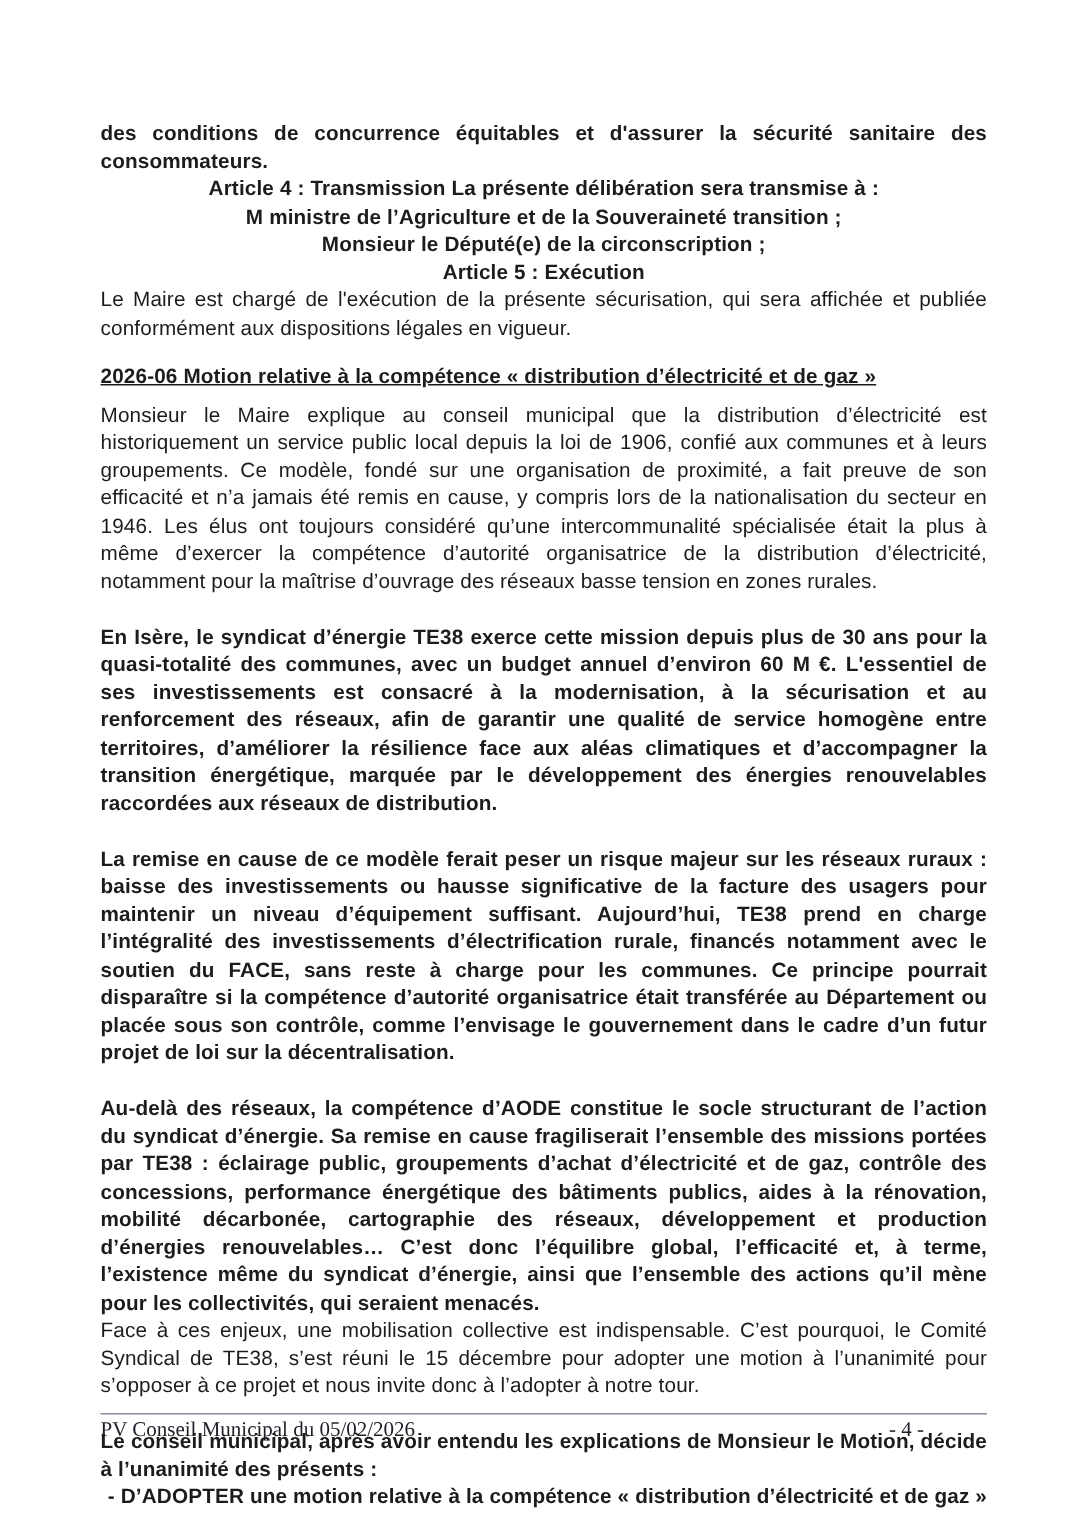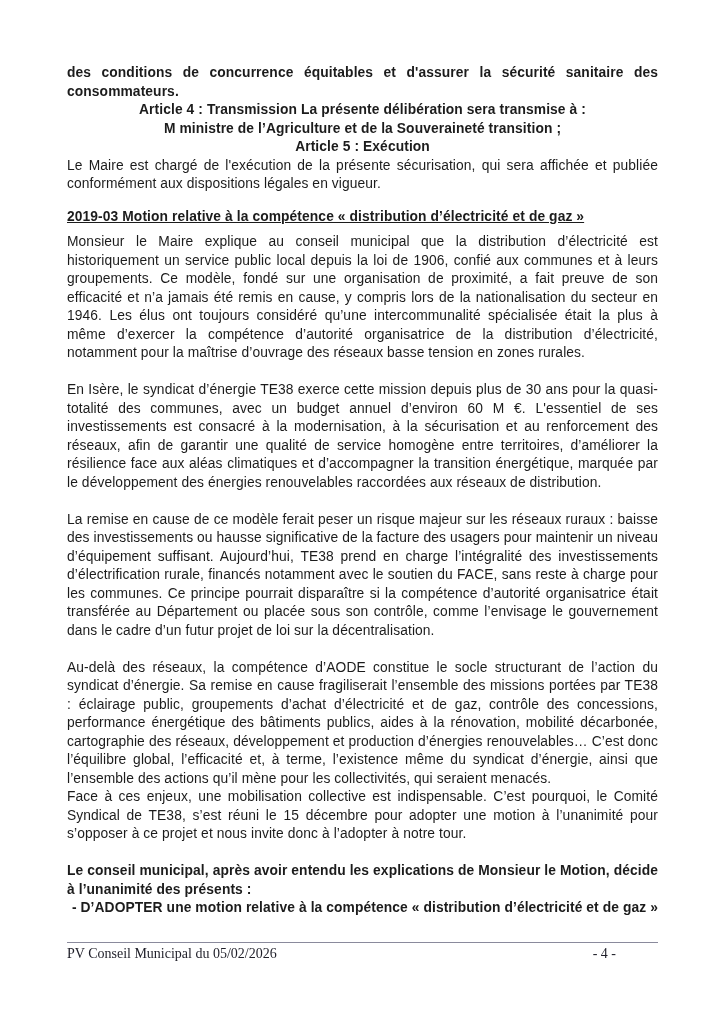--- a/index.html
+++ b/index.html
@@ -9,37 +9,37 @@
     position: relative;
     font-family: "Liberation Sans", sans-serif;
     overflow: hidden;
   }
   .page {
     position: absolute; inset: 0;
     background: #ffffff;
   }
   .content {
     position: absolute;
-    left: 67px; width: 591px; top: 64px;
+    left: 67px; width: 591px; top: 80px;
     font-size: 13.8px;
     line-height: 18.5px;
     color: #1c1c1c;
     letter-spacing: 0.1px;
   }
   p { margin: 0; text-align: justify; }
   .bold { font-weight: bold; }
   .line { text-align: center; font-weight: bold; }
   .heading {
     font-weight: bold;
     text-decoration: underline;
     text-align: left;
     margin-top: 14px;
     margin-bottom: 7px;
   }
-  .gap { margin-top: 18.5px; }
+  .gap { margin-top: 18.5px; font-weight: bold; }
   .footer {
     position: absolute;
     left: 67px; width: 591px; top: 942px;
     border-top: 1.5px solid #8a8a9c;
     padding-top: 3px;
     display: flex;
     justify-content: space-between;
     align-items: baseline;
     font-family: "Liberation Serif", serif;
     font-size: 14px;
@@ -51,26 +51,27 @@
 <body>
 
 <div class="page">
   <div class="content">
 
     <p class="bold">des conditions de concurrence équitables et d'assurer la sécurité sanitaire des consommateurs.</p>
 
     <div>
       <div class="line">Article 4 : Transmission La présente délibération sera transmise à :</div>
       <div class="line">M ministre de l’Agriculture et de la Souveraineté transition ;</div>
+      <div class="line">Monsieur le Député(e) de la circonscription ;</div>
       <div class="line">Article 5 : Exécution</div>
     </div>
 
     <p>Le Maire est chargé de l'exécution de la présente sécurisation, qui sera affichée et publiée conformément aux dispositions légales en vigueur.</p>
 
-    <div class="heading">2019-03 Motion relative à la compétence « distribution d’électricité et de gaz »</div>
+    <div class="heading">2026-06 Motion relative à la compétence « distribution d’électricité et de gaz »</div>
 
     <p>Monsieur le Maire explique au conseil municipal que la distribution d’électricité est historiquement un service public local depuis la loi de 1906, confié aux communes et à leurs groupements. Ce modèle, fondé sur une organisation de proximité, a fait preuve de son efficacité et n’a jamais été remis en cause, y compris lors de la nationalisation du secteur en 1946. Les élus ont toujours considéré qu’une intercommunalité spécialisée était la plus à même d’exercer la compétence d’autorité organisatrice de la distribution d’électricité, notamment pour la maîtrise d’ouvrage des réseaux basse tension en zones rurales.</p>
 
     <p class="gap">En Isère, le syndicat d’énergie TE38 exerce cette mission depuis plus de 30 ans pour la quasi-totalité des communes, avec un budget annuel d’environ 60 M €. L'essentiel de ses investissements est consacré à la modernisation, à la sécurisation et au renforcement des réseaux, afin de garantir une qualité de service homogène entre territoires, d’améliorer la résilience face aux aléas climatiques et d’accompagner la transition énergétique, marquée par le développement des énergies renouvelables raccordées aux réseaux de distribution.</p>
 
     <p class="gap">La remise en cause de ce modèle ferait peser un risque majeur sur les réseaux ruraux : baisse des investissements ou hausse significative de la facture des usagers pour maintenir un niveau d’équipement suffisant. Aujourd’hui, TE38 prend en charge l’intégralité des investissements d’électrification rurale, financés notamment avec le soutien du FACE, sans reste à charge pour les communes. Ce principe pourrait disparaître si la compétence d’autorité organisatrice était transférée au Département ou placée sous son contrôle, comme l’envisage le gouvernement dans le cadre d’un futur projet de loi sur la décentralisation.</p>
 
     <p class="gap">Au-delà des réseaux, la compétence d’AODE constitue le socle structurant de l’action du syndicat d’énergie. Sa remise en cause fragiliserait l’ensemble des missions portées par TE38 : éclairage public, groupements d’achat d’électricité et de gaz, contrôle des concessions, performance énergétique des bâtiments publics, aides à la rénovation, mobilité décarbonée, cartographie des réseaux, développement et production d’énergies renouvelables… C’est donc l’équilibre global, l’efficacité et, à terme, l’existence même du syndicat d’énergie, ainsi que l’ensemble des actions qu’il mène pour les collectivités, qui seraient menacés.</p>
 
     <p>Face à ces enjeux, une mobilisation collective est indispensable. C’est pourquoi, le Comité Syndical de TE38, s’est réuni le 15 décembre pour adopter une motion à l’unanimité pour s’opposer à ce projet et nous invite donc à l’adopter à notre tour.</p>

